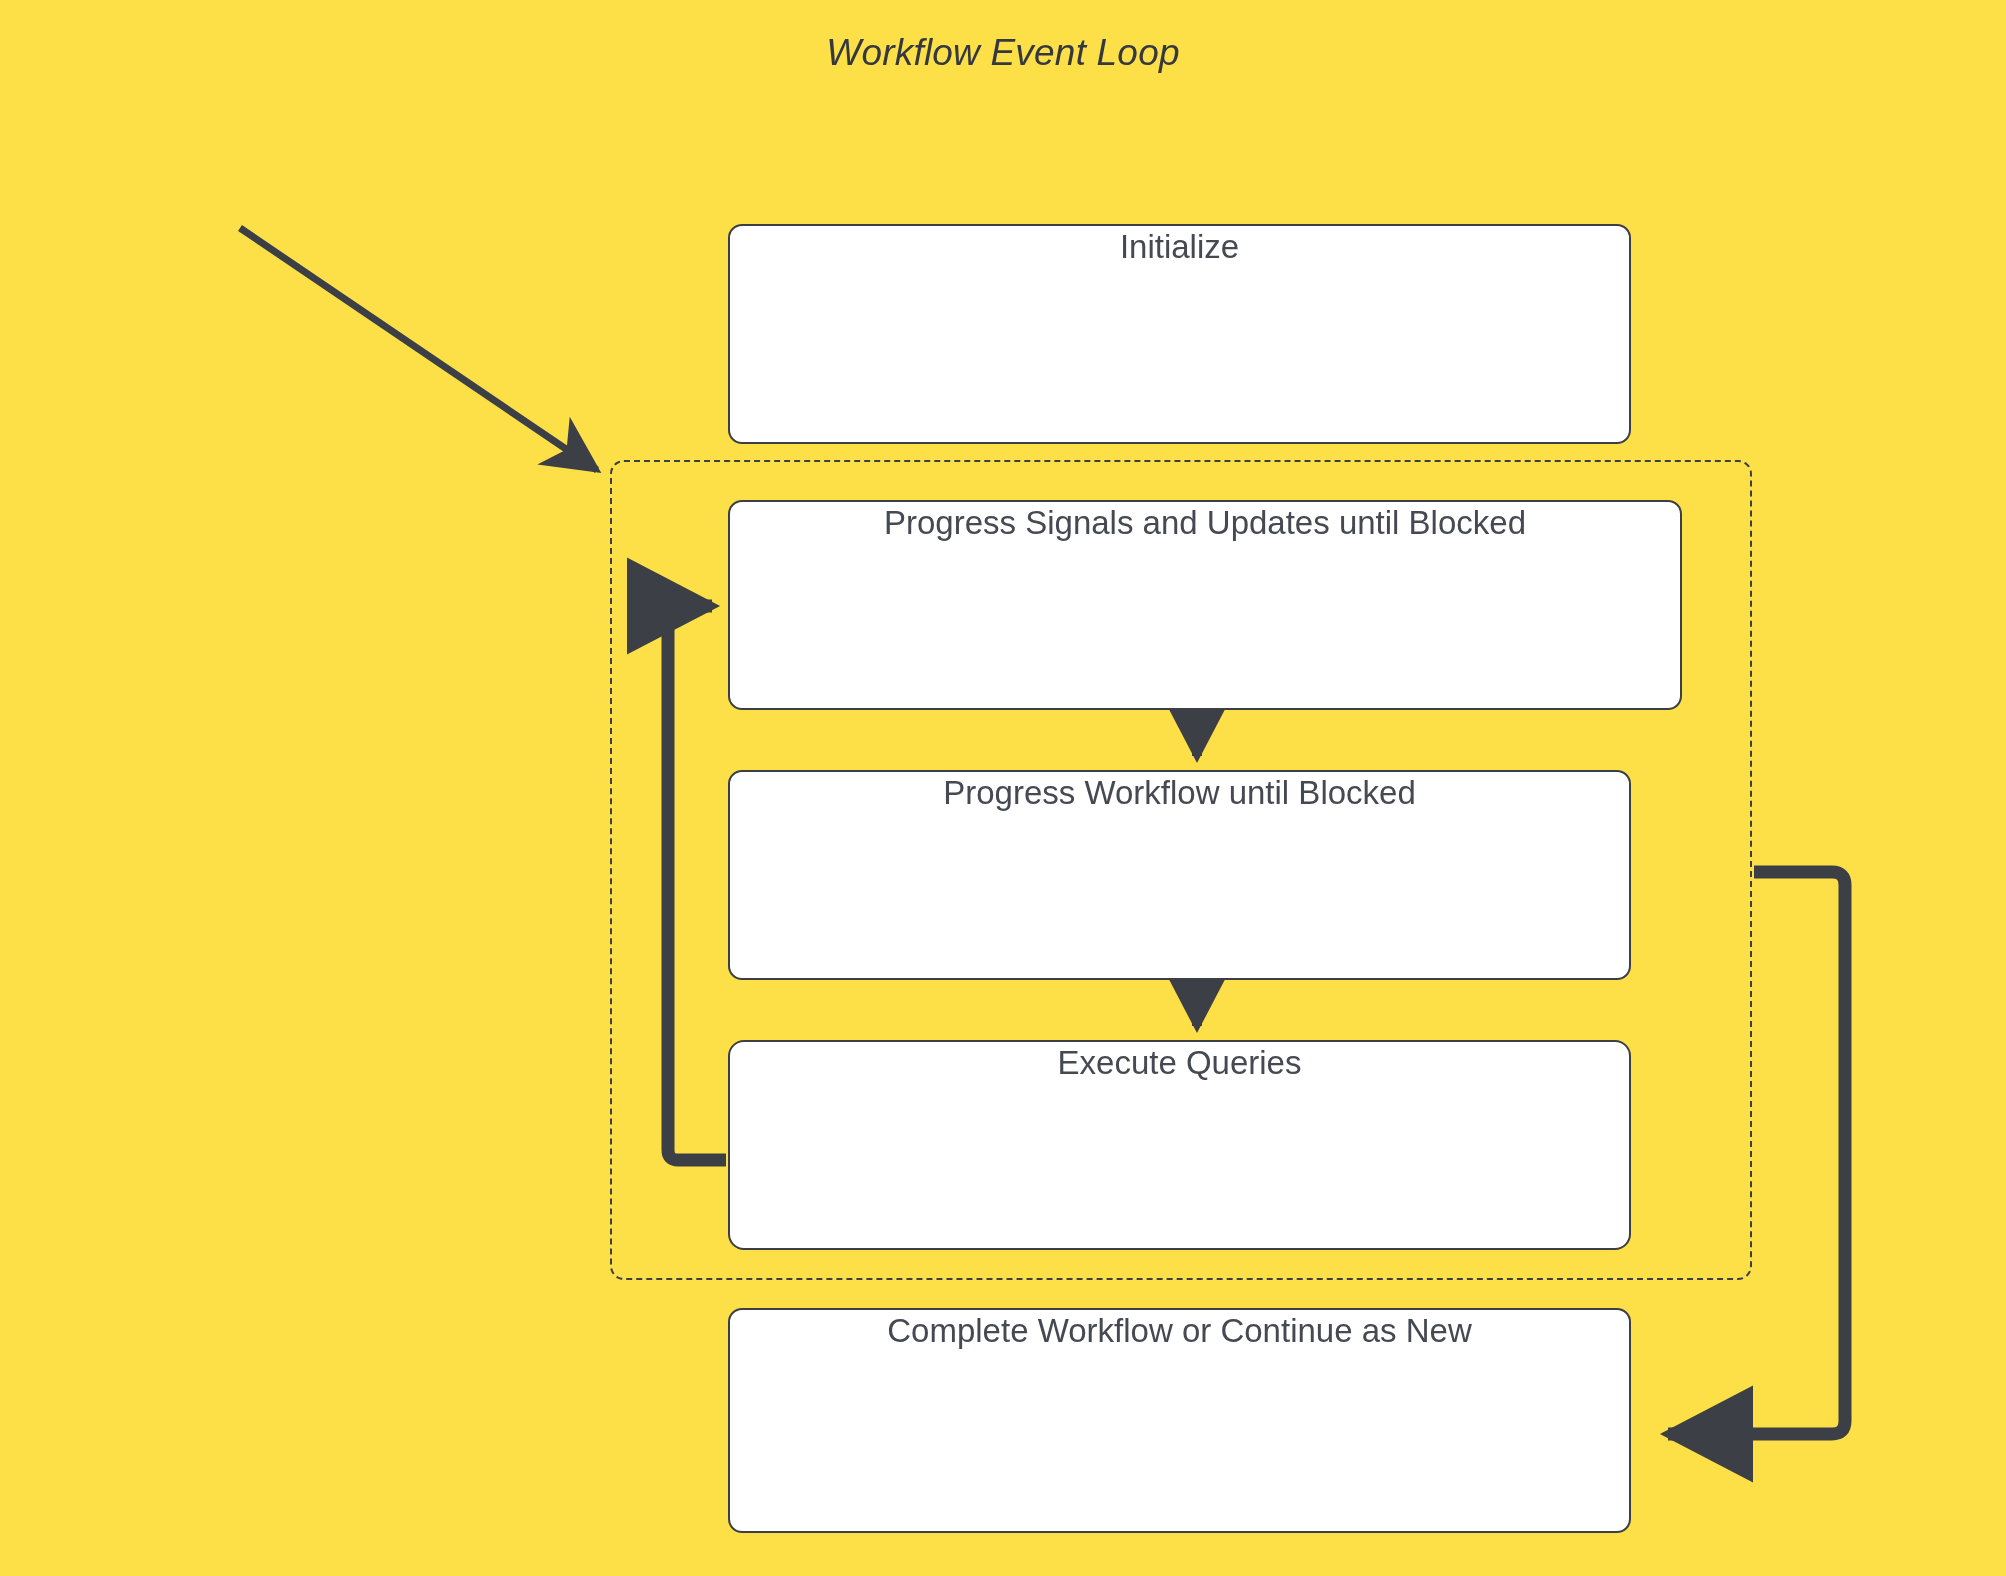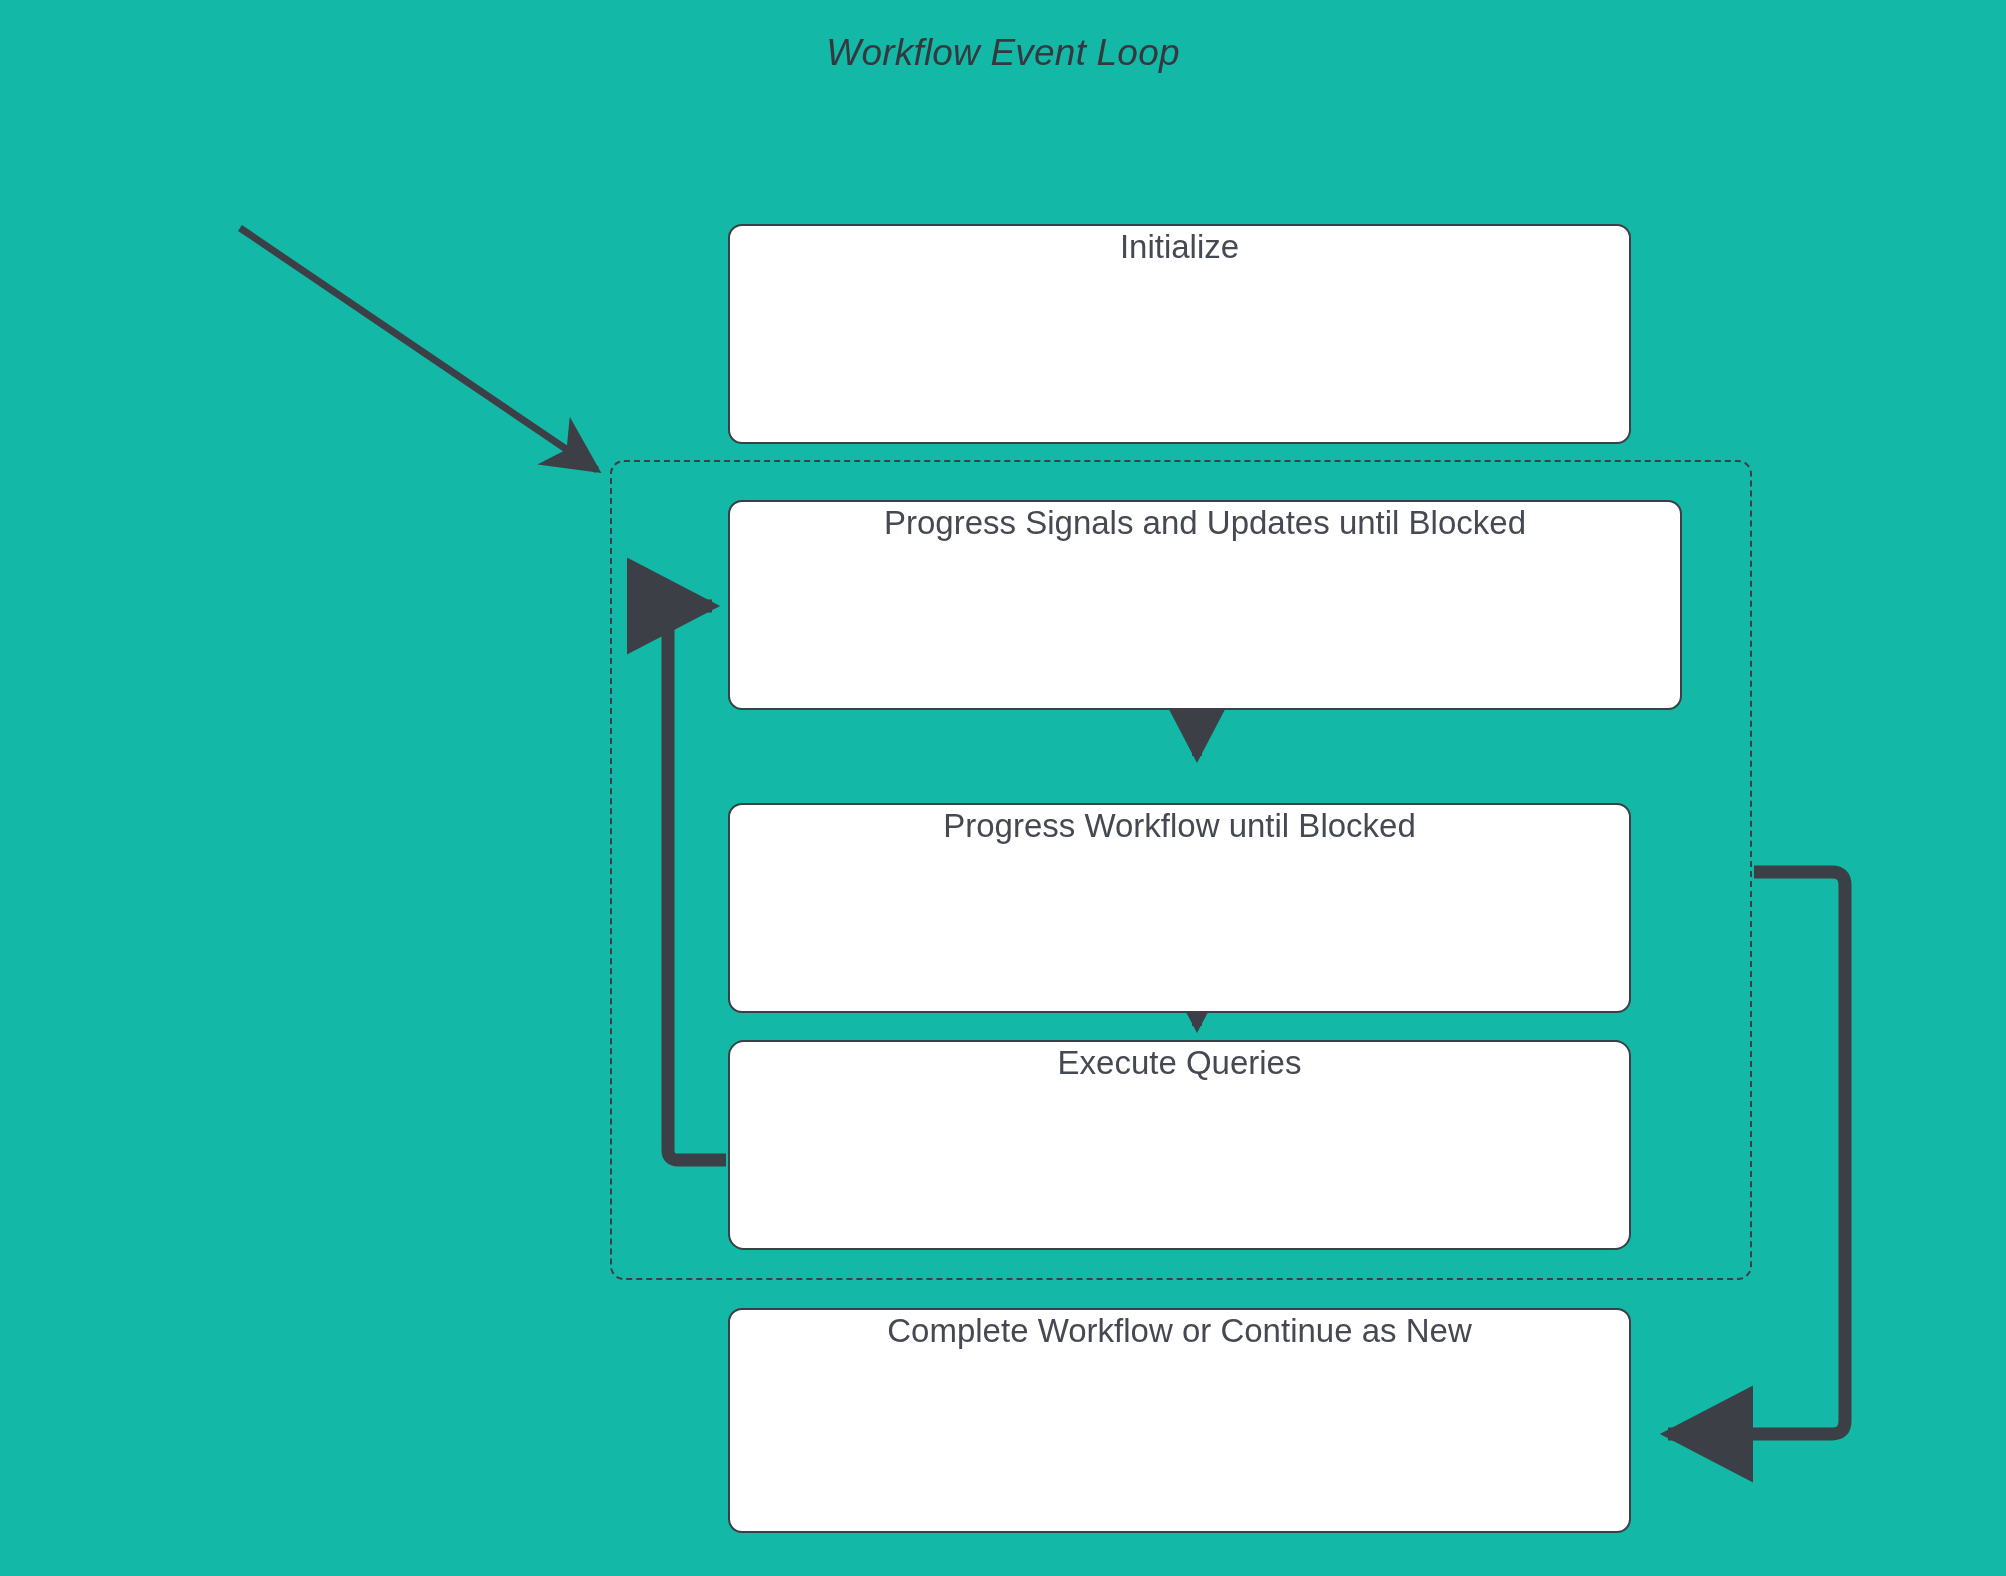--- a/index.html
+++ b/index.html
@@ -7,21 +7,21 @@
     padding: 0;
     background: #ffffff;
   }
   body {
     font-family: "Liberation Sans", sans-serif;
   }
   #canvas {
     position: relative;
     width: 2006px;
     height: 1576px;
-    background: #14b8a6;
+    background: #fde047;
     overflow: hidden;
   }
   #diagram-svg {
     position: absolute;
     left: 0;
     top: 0;
     width: 2006px;
     height: 1576px;
   }
   .layer-text {
@@ -112,21 +112,21 @@
     <div class="dashed-group" style="left:610px; top:460px; width:1142px; height:820px;"></div>
 
     <div class="node-box" style="left:728px; top:224px; width:903px; height:220px;">
       <span class="node-label">Initialize</span>
     </div>
 
     <div class="node-box" style="left:728px; top:500px; width:954px; height:210px;">
       <span class="node-label">Progress Signals and Updates until Blocked</span>
     </div>
 
-    <div class="node-box" style="left:728px; top:770px; width:903px; height:210px;margin-top:33px;">
+    <div class="node-box" style="left:728px; top:770px; width:903px; height:210px;">
       <span class="node-label">Progress Workflow until Blocked</span>
     </div>
 
     <div class="node-box" style="left:728px; top:1040px; width:903px; height:210px;border-radius:16px;">
       <span class="node-label">Execute Queries</span>
     </div>
 
     <div class="node-box" style="left:728px; top:1308px; width:903px; height:225px;">
       <span class="node-label">Complete Workflow or Continue as New</span>
     </div>

